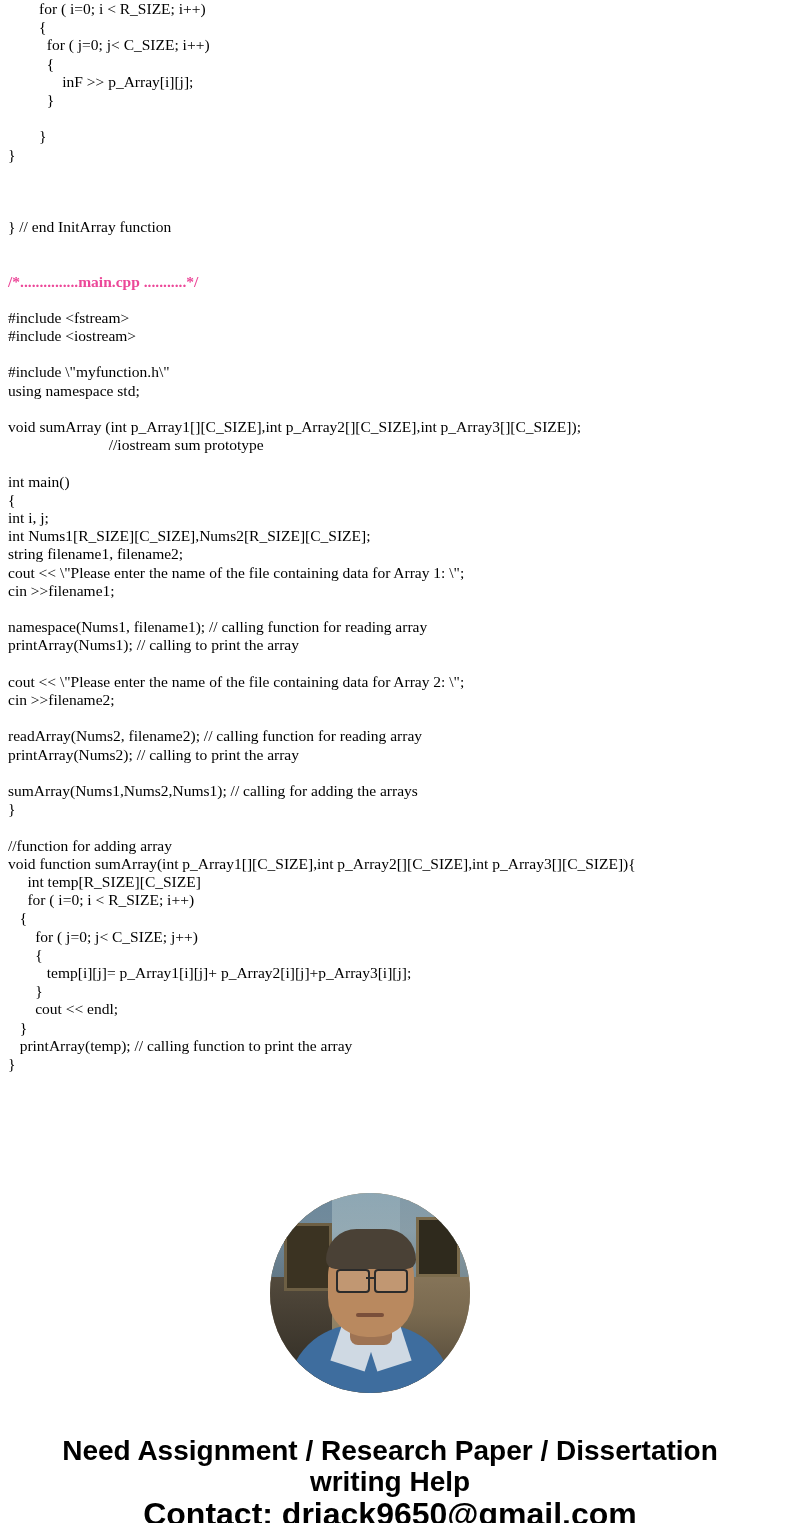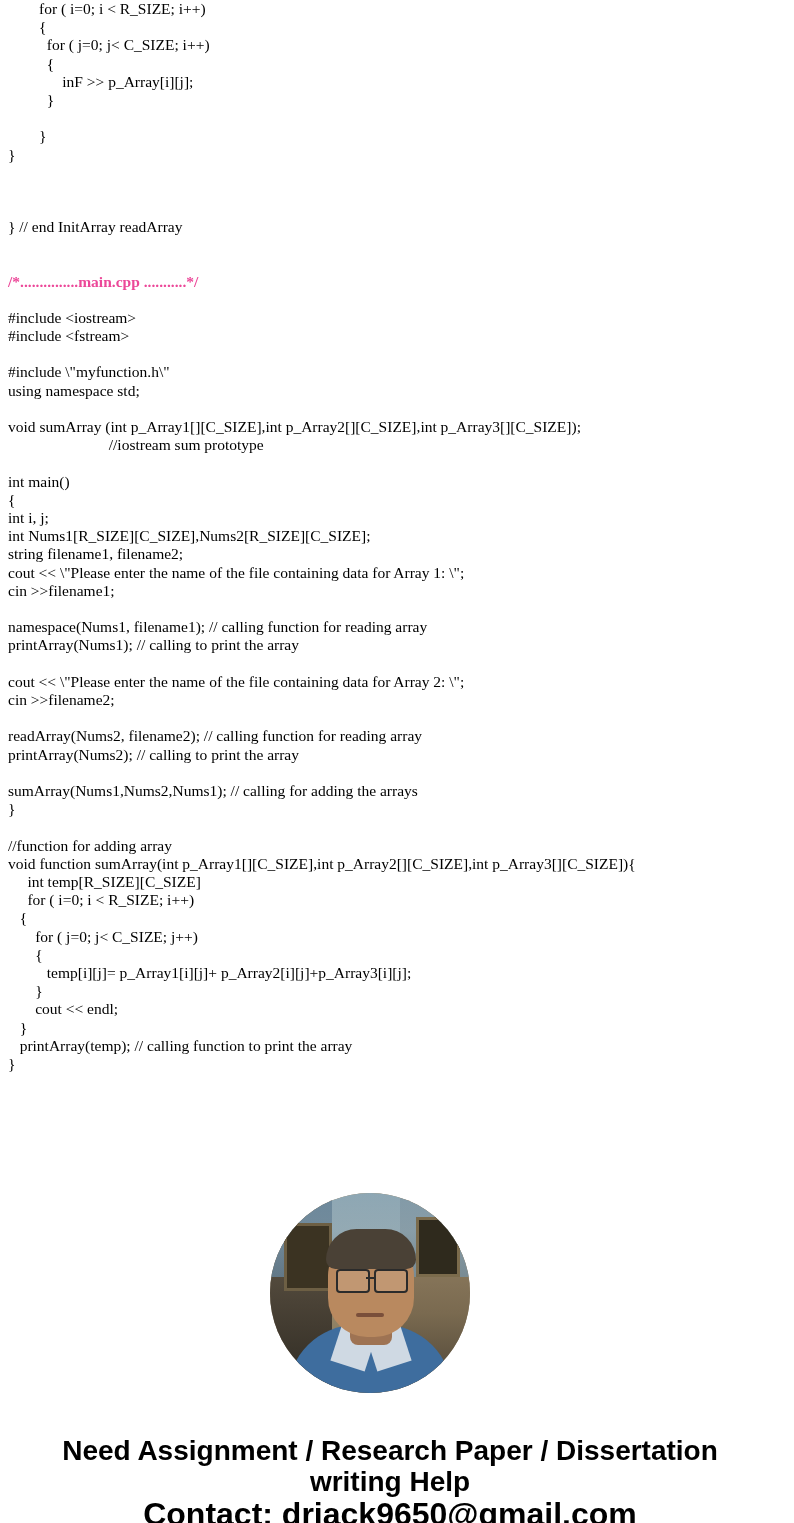--- a/index.html
+++ b/index.html
@@ -204,34 +204,34 @@
     <div class="code-line">          for ( j=0; j&lt; C_SIZE; i++)</div>
     <div class="code-line">          {</div>
     <div class="code-line">              inF &gt;&gt; p_Array[i][j];</div>
     <div class="code-line">          }</div>
     <div class="code-line blank"></div>
     <div class="code-line">        }</div>
     <div class="code-line">}</div>
     <div class="code-line blank"></div>
     <div class="code-line blank"></div>
     <div class="code-line blank"></div>
-    <div class="code-line">} // end InitArray readArray</div>
+    <div class="code-line">} // end InitArray function</div>
   </div>
 
   <div class="spacer-md"></div>
 
   <div class="code-block">
     <div class="section-head">/*...............main.cpp ...........*/</div>
   </div>
 
   <div class="spacer-sm"></div>
 
   <div class="code-block">
+    <div class="code-line">#include &lt;fstream&gt;</div>
     <div class="code-line">#include &lt;iostream&gt;</div>
-    <div class="code-line">#include &lt;fstream&gt;</div>
     <div class="code-line blank"></div>
     <div class="code-line">#include \"myfunction.h\"</div>
     <div class="code-line">using namespace std;</div>
     <div class="code-line blank"></div>
     <div class="code-line">void sumArray (int p_Array1[][C_SIZE],int p_Array2[][C_SIZE],int p_Array3[][C_SIZE]);</div>
     <div class="code-line">                          //iostream sum prototype</div>
     <div class="code-line blank"></div>
     <div class="code-line">int main()</div>
     <div class="code-line">{</div>
     <div class="code-line">int i, j;</div>

